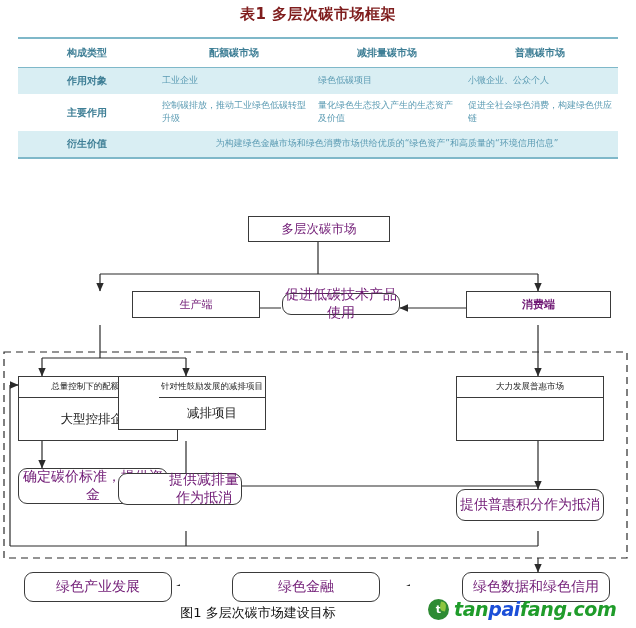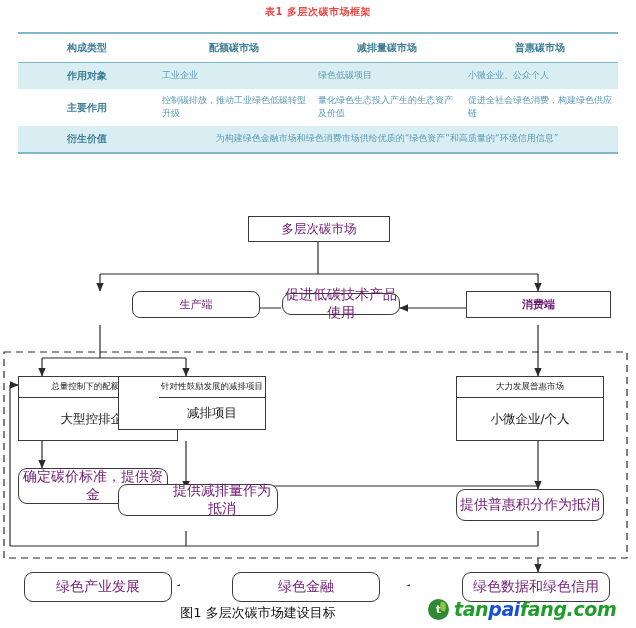--- a/index.html
+++ b/index.html
@@ -8,25 +8,25 @@
     background:#ffffff;
     font-family:"Liberation Serif","DejaVu Serif",serif;
     color:#1a1a1a;
     overflow:hidden;
     position:relative;
   }
 
   
   .table-title{
     text-align:center;
-    font-size:10px;
+    font-size:15px;
     font-weight:bold;
     letter-spacing:.5px;
     padding-top:5px;
-    color:#ef4444;
+    color:#7f1d1d;
     font-family:"DejaVu Sans","Liberation Sans",sans-serif;
   }
   .tbl-wrap{
     margin:13px 18px 0 18px;
     border-top:2px solid #7fb8c9;
     border-bottom:2px solid #7fb8c9;
   }
   table.framework{
     width:100%;
     border-collapse:collapse;
@@ -225,21 +225,21 @@
 
       <path d="M462,392 L402,392" marker-end="url(#ah)"></path>
       <path d="M232,392 L172,392" marker-end="url(#ah)"></path>
     </g>
   </svg>
 
   <div class="node big" style="left:248px;top:20px;width:142px;height:26px;">
     <span>多层次碳市场</span>
   </div>
 
-  <div class="node med" style="left:132px;top:95px;width:128px;height:27px;border-radius:8px;">
+  <div class="node med" style="left:132px;top:95px;width:128px;height:27px;">
     <span>生产端</span>
   </div>
 
   <div class="node round small" style="left:282px;top:97px;width:118px;height:22px;">
     <span>促进低碳技术产品使用</span>
   </div>
 
   <div class="node med" style="left:466px;top:95px;width:145px;height:27px;font-weight:bold;">
     <span>消费端</span>
   </div>
@@ -255,28 +255,27 @@
 
   <div class="stack" style="left:118px;top:180px;width:0;height:0;border:none;"></div>
 
   <div class="stack" style="left:118px;top:180px;width:148px;height:54px;left:118px;padding-left:40px;">
     <div class="cap">针对性鼓励发展的减排项目</div>
     <div class="body">减排项目</div>
   </div>
 
   <div class="stack" style="left:456px;top:180px;width:148px;height:65px;">
     <div class="cap">大力发展普惠市场</div>
-    <div class="body">小微企业/个人</div>
   </div>
 
   <div class="node round small" style="left:18px;top:272px;width:150px;height:36px;">
     <span>确定碳价标准，提供资金</span>
   </div>
 
-  <div class="node round small" style="left:118px;top:288px;width:160px;height:32px;padding-left:48px;">
+  <div class="node round small" style="left:118px;top:277px;width:124px;height:32px;padding-left:48px;">
     <span>提供减排量作为抵消</span>
   </div>
 
   <div class="node round small" style="left:456px;top:293px;width:148px;height:32px;">
     <span>提供普惠积分作为抵消</span>
   </div>
 
   <div class="node round small" style="left:24px;top:376px;width:148px;height:30px;">
     <span>绿色产业发展</span>
   </div>

